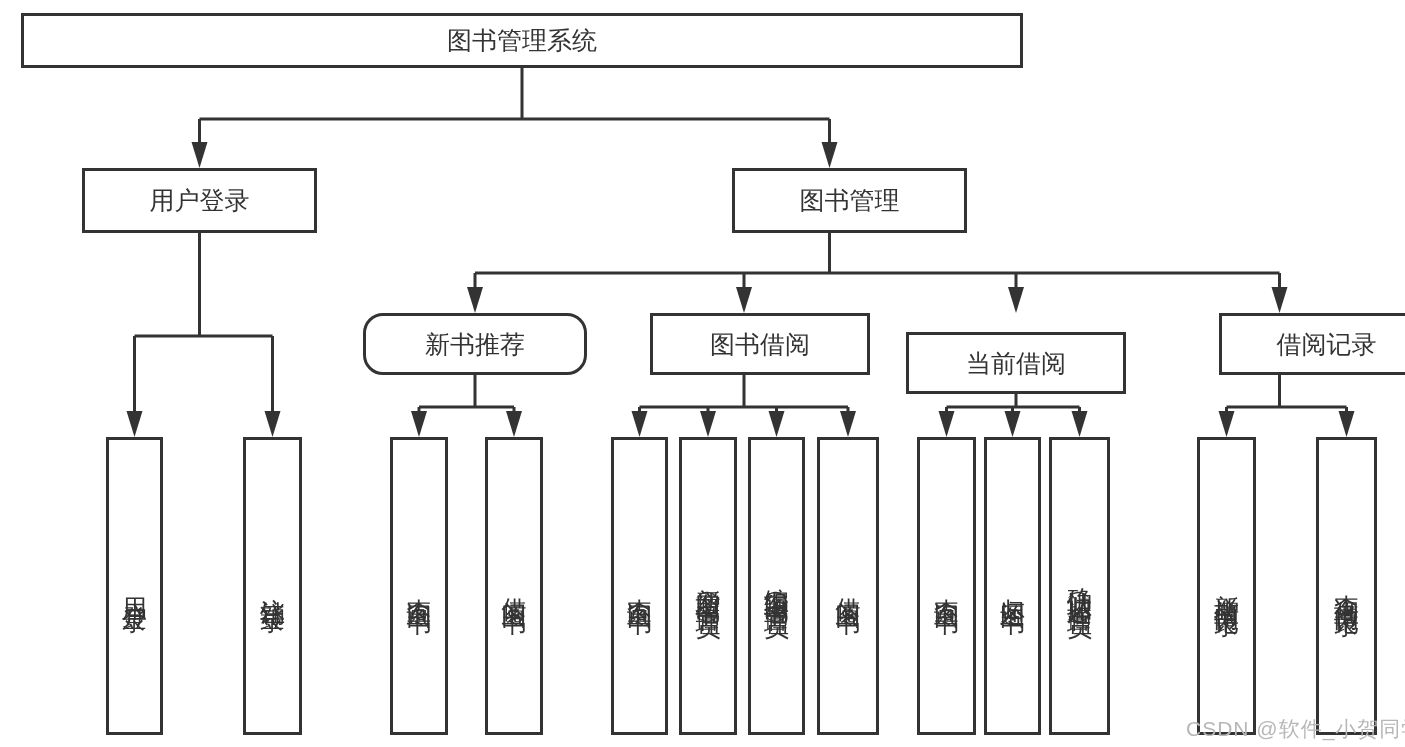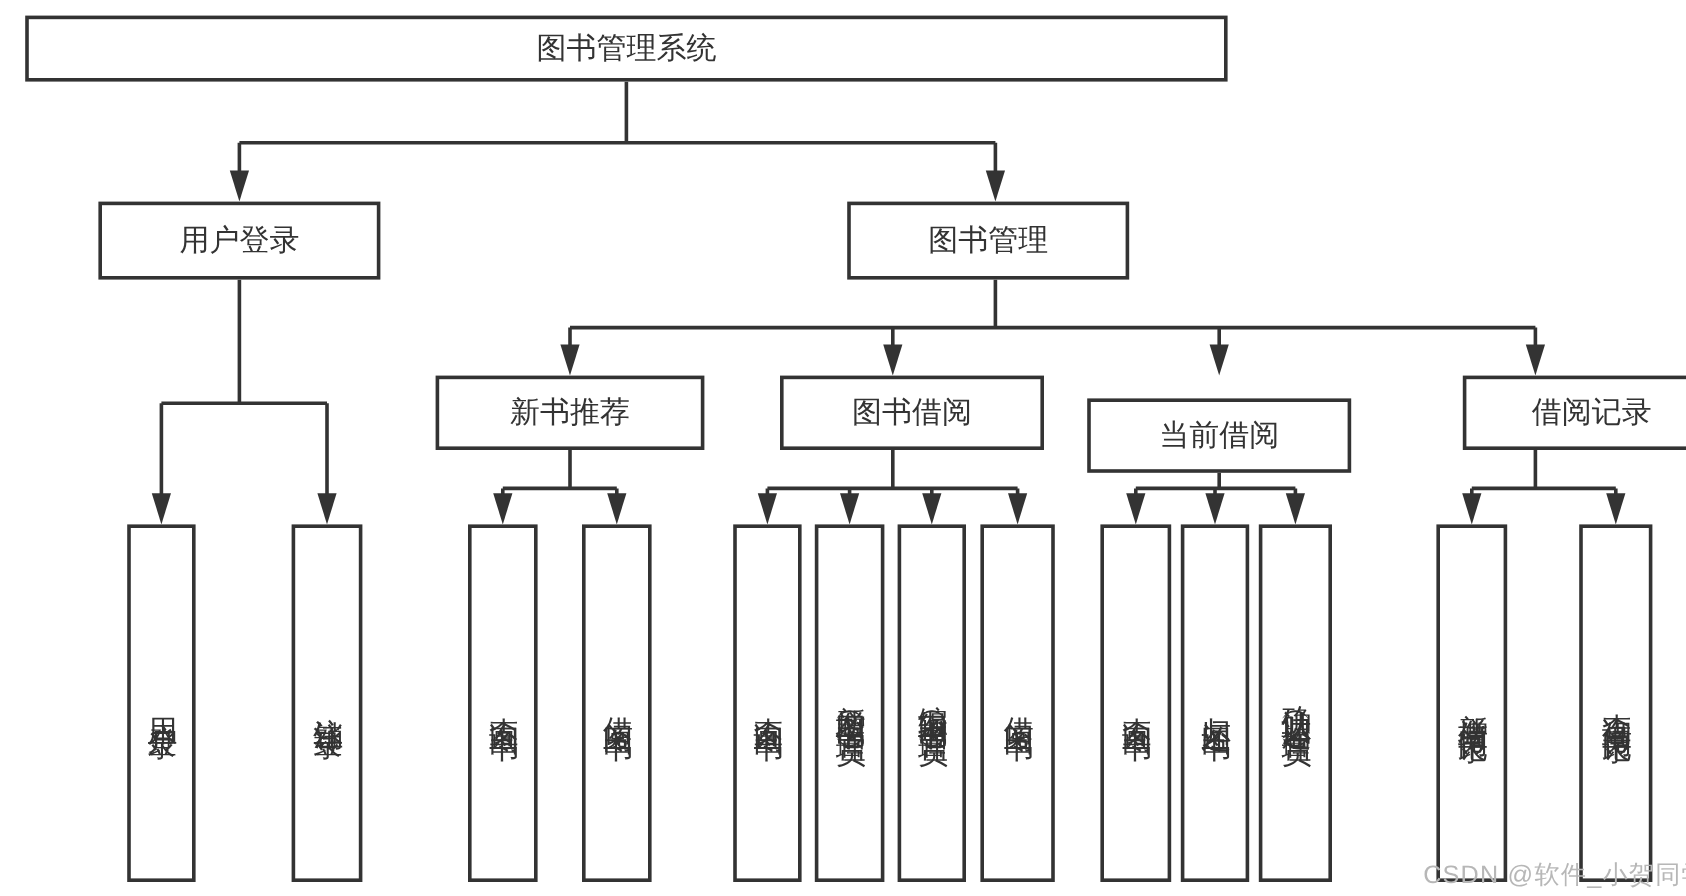--- a/index.html
+++ b/index.html
@@ -112,25 +112,25 @@
     <polygon class="ahead" points="1338.5,411 1354.5,411 1346.5,437"></polygon>
   </svg>
 
   <div class="box" style="left:21px; top:13px; width:1002px; height:55px;">
     <span class="hlabel">图书管理系统</span>
   </div>
 
   <div class="box" style="left:82px; top:168px; width:235px; height:65px;">
     <span class="hlabel">用户登录</span>
   </div>
-  <div class="box" style="left:706px; top:168px; width:235px; height:65px;">
+  <div class="box" style="left:732px; top:168px; width:235px; height:65px;">
     <span class="hlabel">图书管理</span>
   </div>
 
-  <div class="box" style="left:363px; top:313px; width:224px; height:62px;">
+  <div class="box" style="left:363px; top:313px; width:224px; height:62px;border-radius:20px;">
     <span class="hlabel">新书推荐</span>
   </div>
   <div class="box" style="left:634px; top:313px; width:220px; height:62px;margin-left:16px;">
     <span class="hlabel">图书借阅</span>
   </div>
   <div class="box" style="left:906px; top:332px; width:220px; height:62px;text-align:center;">
     <span class="hlabel">当前借阅</span>
   </div>
   <div class="box" style="left:1219px; top:313px; width:215px; height:62px;justify-content:center;">
     <span class="hlabel">借阅记录</span>

